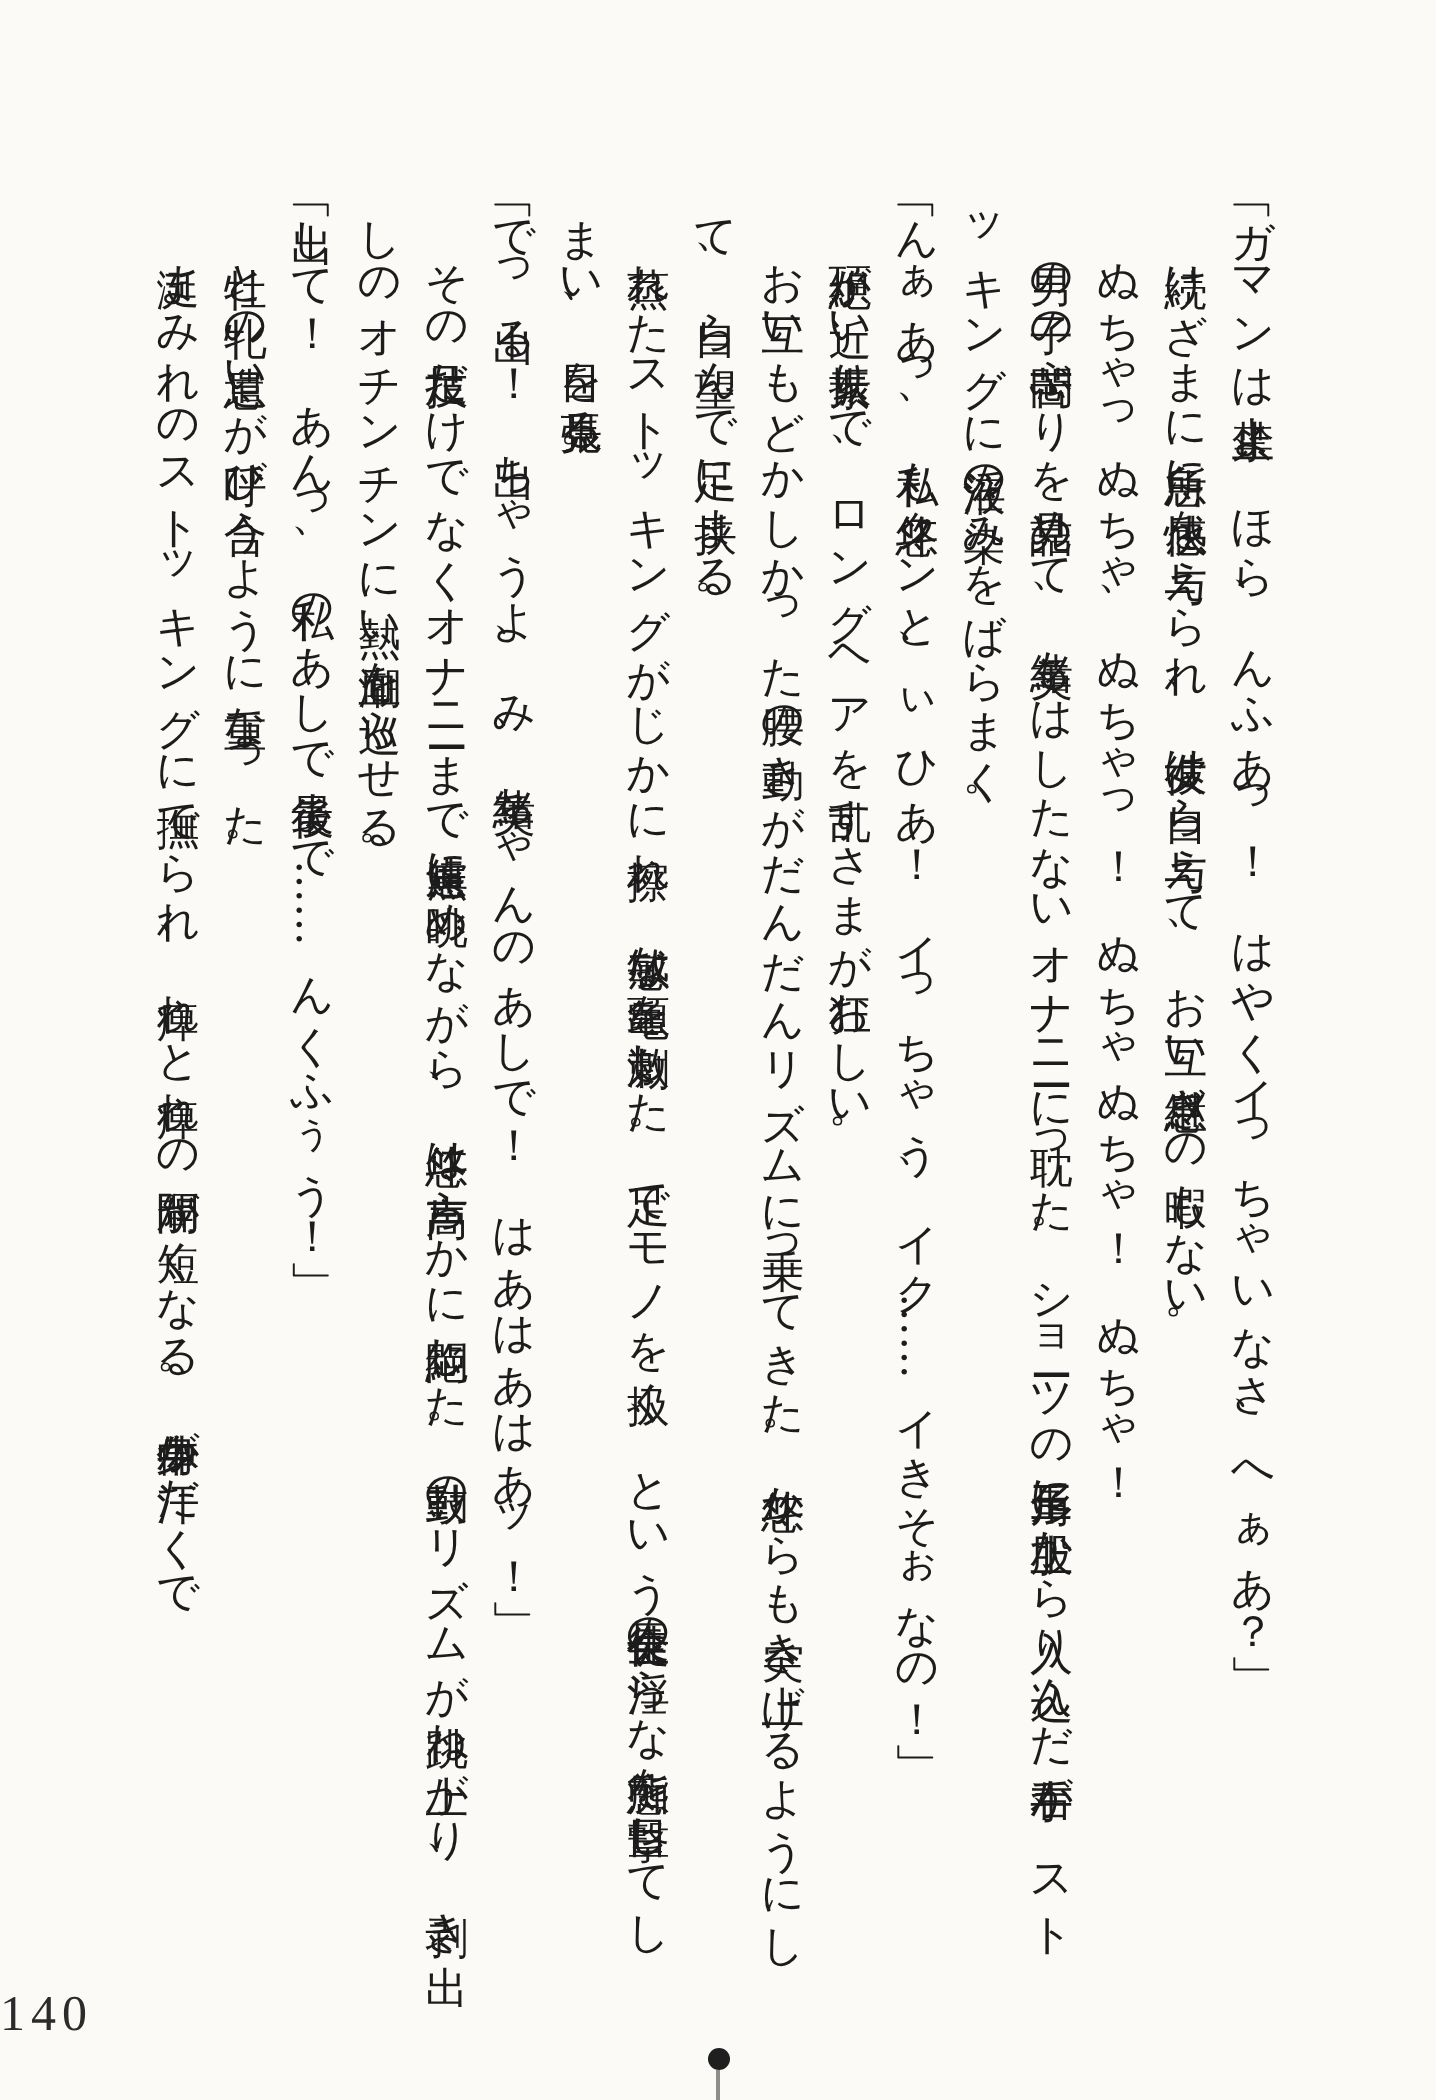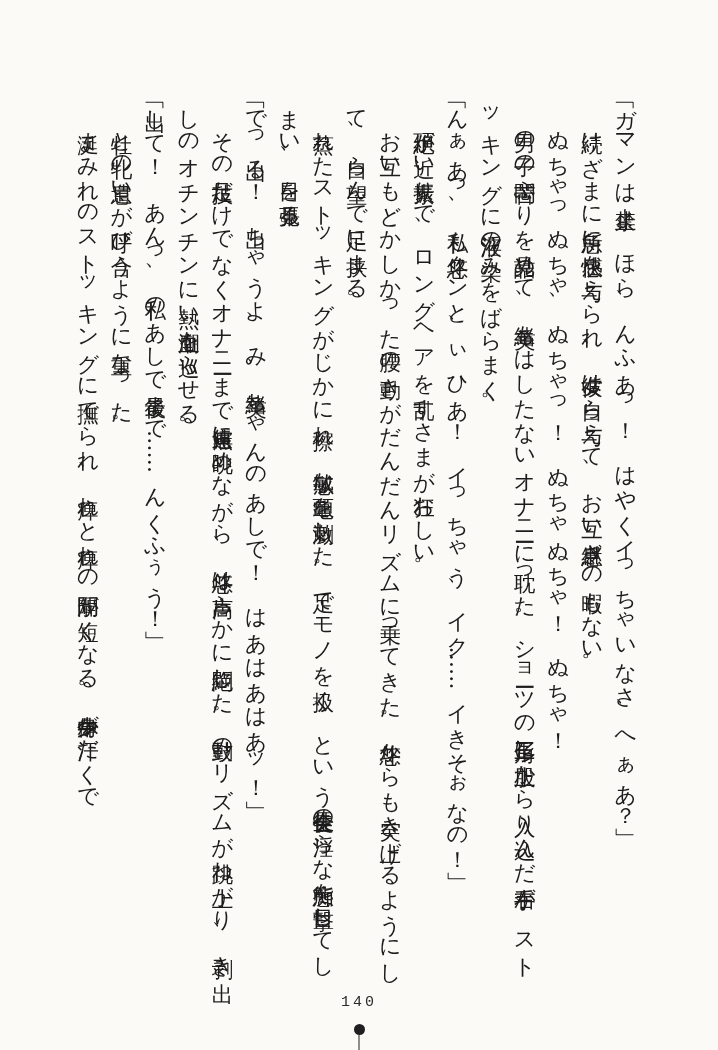--- a/index.html
+++ b/index.html
@@ -44,23 +44,23 @@
     bottom: 0;
     width: 718px;
     height: 70px;
     text-align: center;
   }
   .page-number {
     position: absolute;
     left: 0;
     right: 0;
     top: 14px;
-    text-align: center;
-    font-family: Liberation Mono, monospace;
-    font-size: 15px;
+    text-align: left;
+    font-family: Liberation Serif, serif;
+    font-size: 25px;
     letter-spacing: 3px;
     color: #2b2b2b;
   }
   .footer-ornament {
     position: absolute;
     left: 50%;
     bottom: 0;
     transform: translateX(-50%);
     width: 12px;
     height: 26px;

